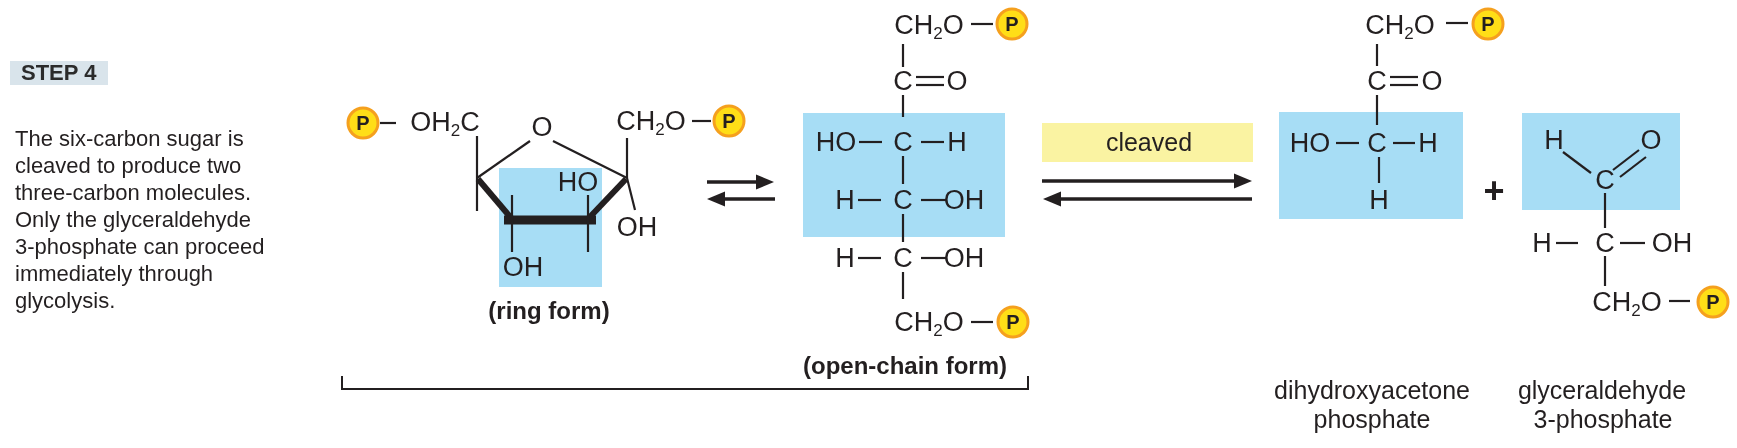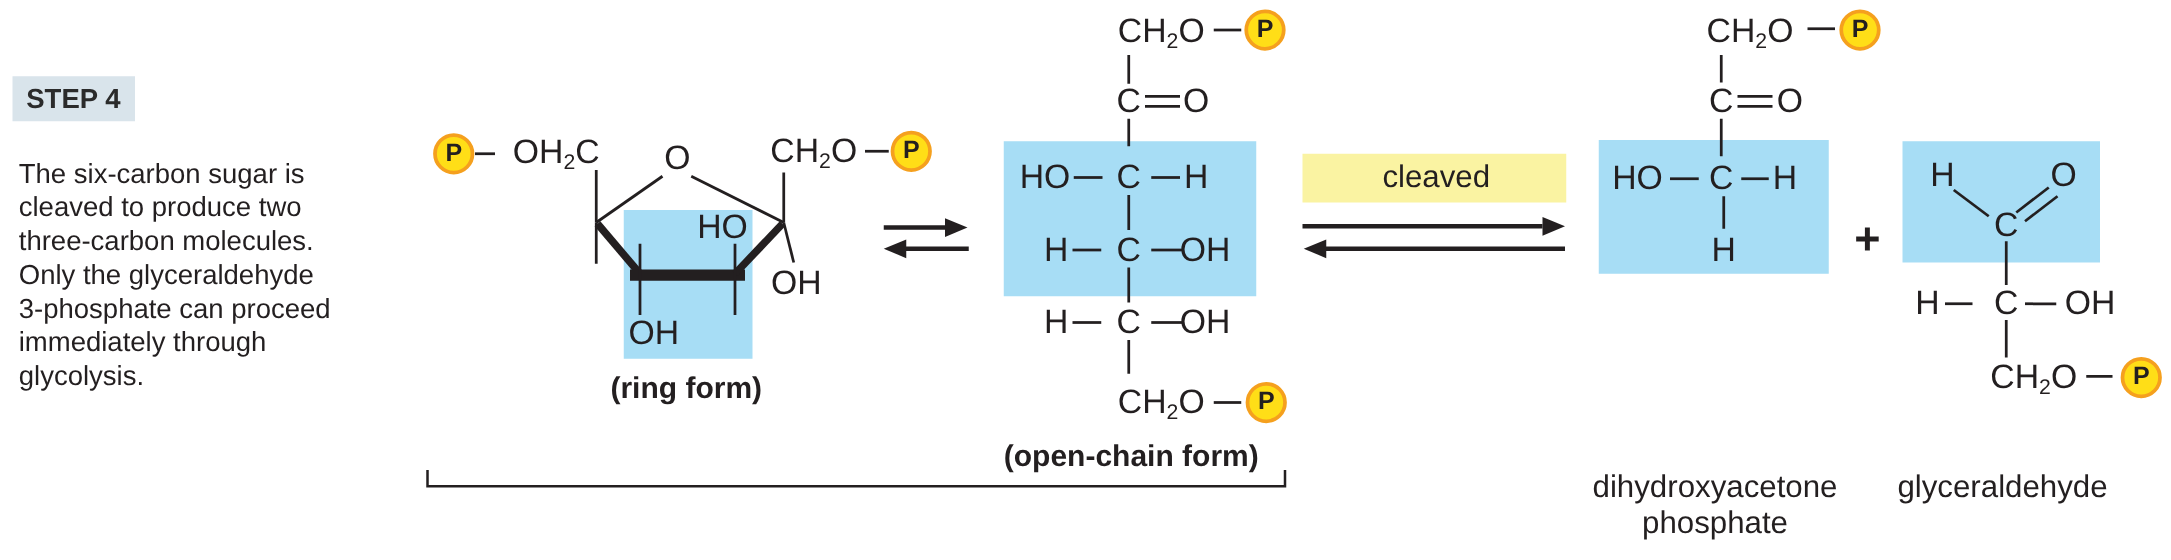--- a/index.html
+++ b/index.html
@@ -1,20 +1,20 @@
 <!DOCTYPE html>
 <html><head>
 <meta charset="utf-8">
 <style>
   html,body{margin:0;padding:0;background:#fff;}
   .canvas{position:relative;width:1737px;height:448px;background:#ffffff;overflow:hidden;
           font-family:"Liberation Sans","DejaVu Sans",sans-serif;color:#231F20;}
   .hl{position:absolute;background:#A7DDF5;}
   .enzyme-box{position:absolute;left:1042px;top:123px;width:211px;height:39px;background:#FAF3A2;}
-  .step-badge{position:absolute;left:10px;top:61px;width:98px;height:36px;background:#D9E4EB;
+  .step-badge{position:absolute;left:10px;top:61px;width:98px;height:24px;background:#D9E4EB;
               display:flex;align-items:center;box-sizing:border-box;padding-left:11px;
               font-size:22px;font-weight:bold;color:#2b2b2b;}
   .step-desc{position:absolute;left:15px;top:105px;width:258px;font-size:22px;line-height:27px;margin-top:20px;}
   .atom{position:absolute;transform:translate(-50%,-50%);white-space:nowrap;font-size:27px;line-height:1;}
   .sub{font-size:17px;position:relative;top:5px;}
   .cap{position:absolute;transform:translate(-50%,-50%);white-space:nowrap;font-size:24px;font-weight:bold;}
   .name{position:absolute;transform:translate(-50%,-50%);white-space:nowrap;font-size:25px;}
   .enzyme-text{position:absolute;transform:translate(-50%,-50%);white-space:nowrap;font-size:25px;}
   .plus{position:absolute;transform:translate(-50%,-50%);font-size:36px;font-weight:600;}
   .p-circle{position:absolute;transform:translate(-50%,-50%);width:27px;height:27px;border-radius:50%;
@@ -169,14 +169,15 @@
   <span class="atom" style="left:1651px;top:140px;">O</span>
   <span class="atom" style="left:1605px;top:180px;">C</span>
   <span class="atom" style="left:1542px;top:243px;">H</span>
   <span class="atom" style="left:1605px;top:243px;">C</span>
   <span class="atom" style="left:1672px;top:243px;">OH</span>
   <span class="atom" style="left:1627px;top:302px;"><span>CH</span><span class="sub">2</span><span>O</span></span>
   <div class="p-circle" style="left:1713px;top:302px;">
       <span>P</span>
     </div>
   <span class="name" style="left:1602px;top:390px;">glyceraldehyde</span>
+  <span class="name" style="left:1603px;top:419px;">3-phosphate</span>
 
 </div>
 
 </body></html>

